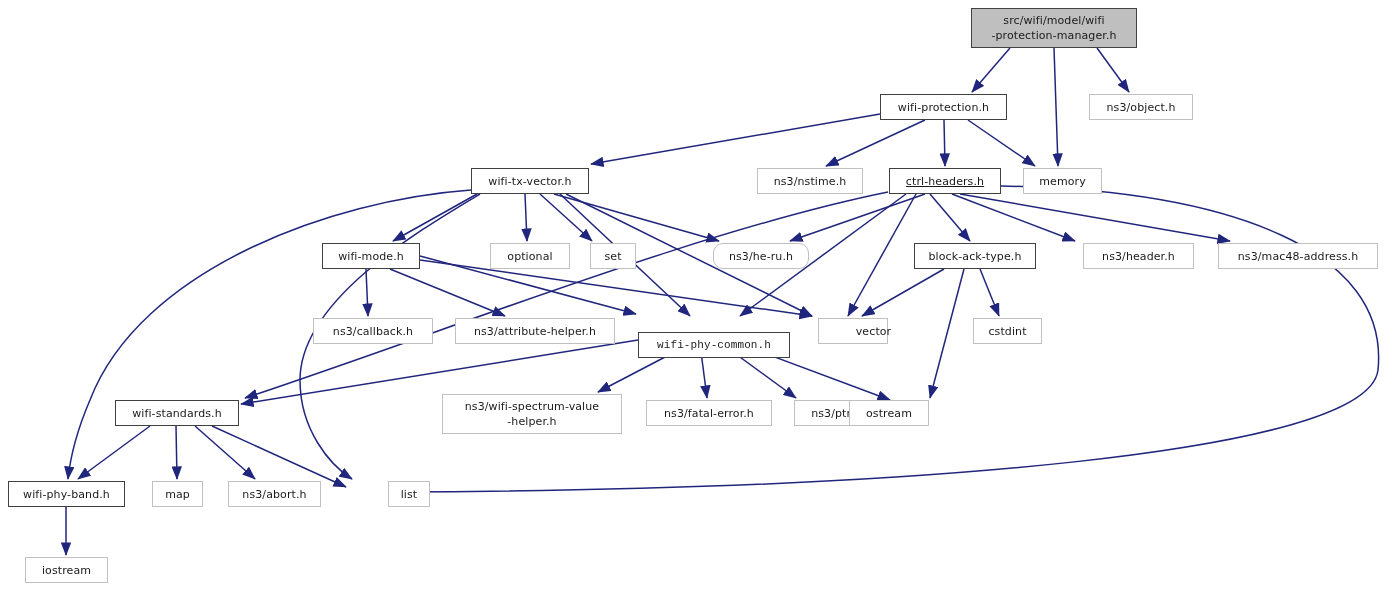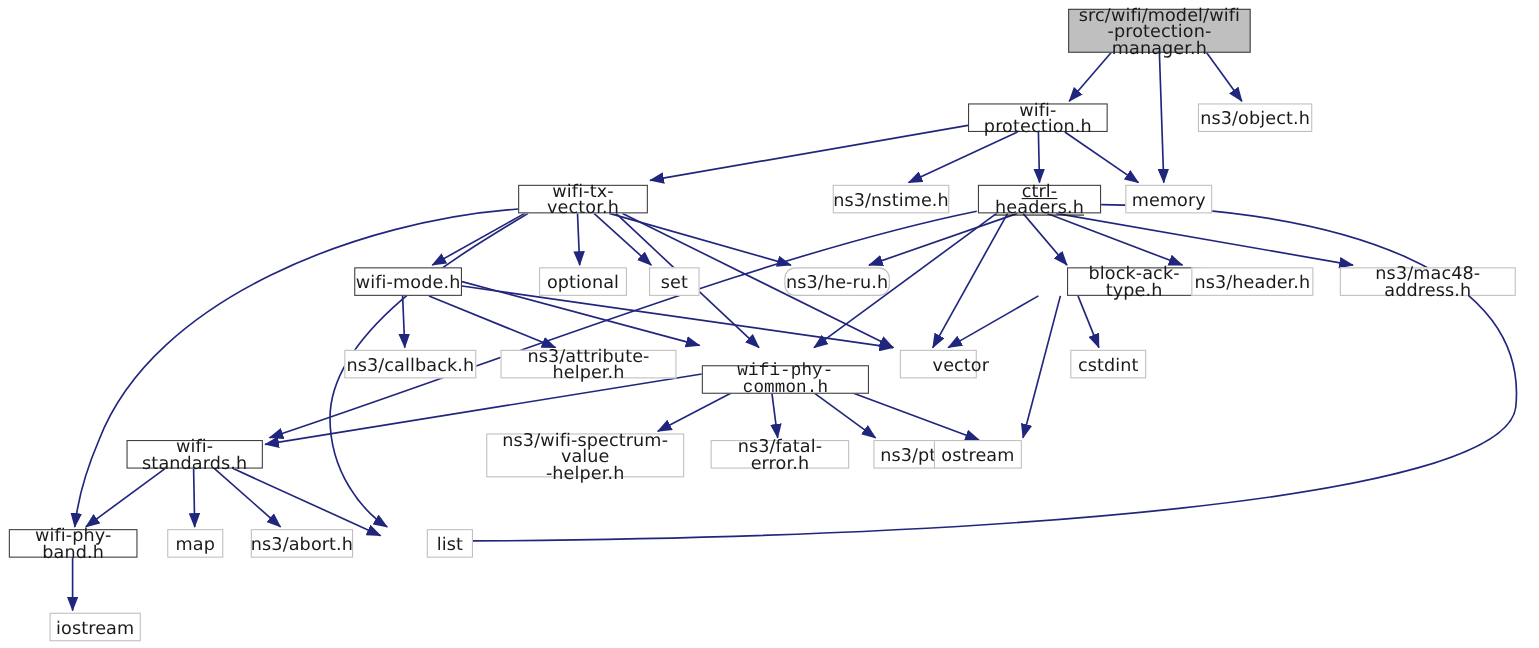--- a/index.html
+++ b/index.html
@@ -27,21 +27,21 @@
   .node {
     position: absolute;
     box-sizing: border-box;
     display: flex;
     align-items: center;
     justify-content: center;
     text-align: center;
     background: #ffffff;
     border: 1px solid #c0c0c0;
     color: #1a1a1a;
-    font-size: 16px;
+    font-size: 11px;
     line-height: 15px;
     letter-spacing: 0.1px;
     white-space: pre-line;
     z-index: 5;
   }
   .node.strong {
     border: 1.6px solid #404040;
   }
   .node.root {
     border: 1.6px solid #404040;
@@ -107,33 +107,33 @@
       <div class="node strong" style="left: 880px; top: 94px; width: 127px; height: 26px;">wifi-protection.h</div>
       <div class="node" style="left: 1089px; top: 94px; width: 104px; height: 26px;">ns3/object.h</div>
       <div class="node strong" style="left: 471px; top: 168px; width: 118px; height: 26px;">wifi-tx-vector.h</div>
       <div class="node" style="left: 757px; top: 168px; width: 106px; height: 26px;">ns3/nstime.h</div>
       <div class="node strong" style="left: 889px; top: 168px; width: 112px; height: 26px; text-decoration: underline;">ctrl-headers.h</div>
       <div class="node" style="left: 1023px; top: 168px; width: 79px; height: 26px;">memory</div>
       <div class="node strong" style="left: 322px; top: 243px; width: 98px; height: 26px;">wifi-mode.h</div>
       <div class="node" style="left: 490px; top: 243px; width: 80px; height: 26px;">optional</div>
       <div class="node" style="left: 590px; top: 243px; width: 46px; height: 26px;">set</div>
       <div class="node" style="left: 713px; top: 243px; width: 96px; height: 26px; border-radius: 10px;">ns3/he-ru.h</div>
-      <div class="node strong" style="left: 970px; top: 243px; width: 122px; height: 26px;">block-ack-type.h</div>
+      <div class="node strong" style="left: 914px; top: 243px; width: 122px; height: 26px;">block-ack-type.h</div>
       <div class="node" style="left: 1083px; top: 243px; width: 111px; height: 26px;">ns3/header.h</div>
       <div class="node" style="left: 1218px; top: 243px; width: 160px; height: 26px;">ns3/mac48-address.h</div>
       <div class="node" style="left: 313px; top: 318px; width: 120px; height: 26px;">ns3/callback.h</div>
       <div class="node" style="left: 455px; top: 318px; width: 160px; height: 26px;">ns3/attribute-helper.h</div>
       <div class="node strong" style="left: 638px; top: 332px; width: 152px; height: 26px; font-family: Liberation Mono, monospace;">wifi-phy-common.h</div>
       <div class="node" style="left: 818px; top: 318px; width: 70px; height: 26px; padding-left: 41px;">vector</div>
       <div class="node" style="left: 973px; top: 318px; width: 69px; height: 26px;">cstdint</div>
       <div class="node" style="left: 442px; top: 394px; width: 180px; height: 40px;">ns3/wifi-spectrum-value
 -helper.h</div>
       <div class="node" style="left: 646px; top: 400px; width: 126px; height: 26px;">ns3/fatal-error.h</div>
       <div class="node" style="left: 794px; top: 400px; width: 84px; height: 26px;">ns3/ptr.h</div>
       <div class="node" style="left: 849px; top: 400px; width: 80px; height: 26px;">ostream</div>
       <div class="node strong" style="left: 115px; top: 400px; width: 124px; height: 26px;">wifi-standards.h</div>
       <div class="node strong" style="left: 8px; top: 481px; width: 117px; height: 26px;">wifi-phy-band.h</div>
       <div class="node" style="left: 152px; top: 481px; width: 51px; height: 26px;">map</div>
       <div class="node" style="left: 228px; top: 481px; width: 93px; height: 26px;">ns3/abort.h</div>
       <div class="node" style="left: 348px; top: 481px; width: 42px; height: 26px; margin-left: 40px;">list</div>
-      <div class="node" style="left: 25px; top: 557px; width: 83px; height: 26px; margin-left: 20px;">iostream</div>
+      <div class="node" style="left: 25px; top: 557px; width: 83px; height: 26px;">iostream</div>
     </div>
 </div>
 
 </body></html>

